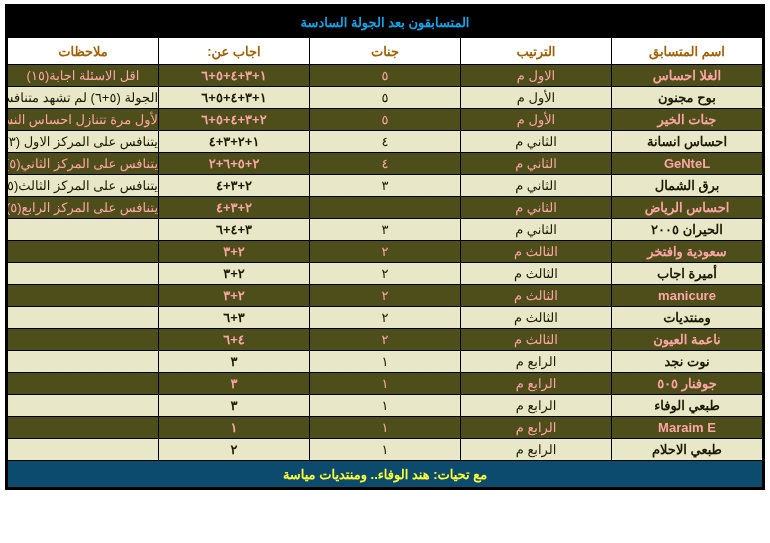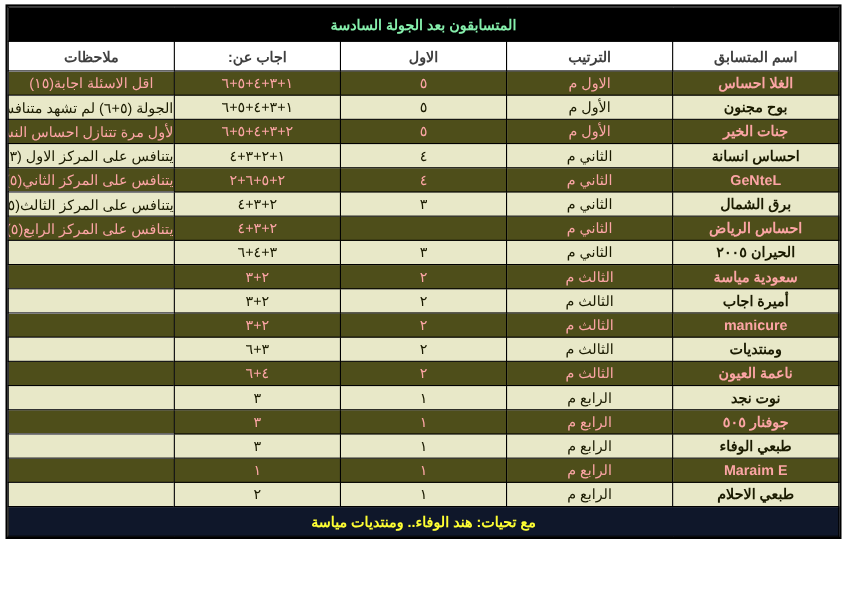--- a/index.html
+++ b/index.html
@@ -34,36 +34,36 @@
   }
   table.main td, table.main th {
     border: 1px solid #000000;
     padding: 0;
     text-align: center;
     vertical-align: middle;
     font-size: 13px;
   }
   .title-cell {
     background: #000000;
-    color: #86efac;
+    color: #0ea5e9;
     font-size: 19px;
     font-weight: bold;
     height: 30px;
     letter-spacing: 0px;
   }
   .footer-cell {
-    background: #0f172a;
+    background: #0c4a6e;
     color: #ffff33;
     font-size: 14px;
     font-weight: bold;
     height: 26px;
   }
   .head-row td {
     background: #ffffff;
-    color: #404040;
+    color: #a16207;
     font-size: 14px;
     font-weight: bold;
     height: 26px;
   }
   .row-dark td {
     background: #4e4e1a;
     color: #fca5a5;
     height: 21px;
   }
   .row-light td {
@@ -74,36 +74,36 @@
   .row-dark td.name, .row-light td.name {
     font-weight: bold;
     margin-top: 13px;
   }
   .col-name { width: 128px; }
   .col-rank { width: 108px; }
   .col-points { width: 86px; }
   .col-answered { width: 150px; }
   .col-notes { width: 282px; }
   .cell-pad { padding: 0 4px; white-space: nowrap; overflow: hidden; }
-  .num { direction: ltr; unicode-bidi: embed; }
+  .num { direction: ltr; unicode-bidi: embed; font-weight: bold; }
 </style>
 </head>
 <body>
 
 <div class="page">
   <div class="frame">
     <table class="main">
       <tbody>
         <tr>
           <td class="title-cell" colspan="5">المتسابقون بعد الجولة السادسة</td>
         </tr>
         <tr class="head-row">
           <td class="col-name">اسم المتسابق</td>
           <td class="col-rank">الترتيب</td>
-          <td class="col-points">الاول</td>
+          <td class="col-points">جنات</td>
           <td class="col-answered">اجاب عن:</td>
           <td class="col-notes">ملاحظات</td>
         </tr>
 
       <tr class="row-dark">
             <td class="col-name name">الغلا احساس</td>
             <td class="col-rank">الاول م</td>
             <td class="col-points">٥</td>
             <td class="col-answered num">١+٣+٤+٥+٦</td>
             <td class="col-notes cell-pad">اقل الاسئلة اجابة(١٥)</td>
@@ -151,21 +151,21 @@
             <td class="col-notes cell-pad">يتنافس على المركز الرابع(٥)أعضاء</td>
           </tr>
           <tr class="row-light">
             <td class="col-name name">الحيران ٢٠٠٥</td>
             <td class="col-rank">الثاني م</td>
             <td class="col-points">٣</td>
             <td class="col-answered num">٣+٤+٦</td>
             <td class="col-notes cell-pad"></td>
           </tr>
           <tr class="row-dark">
-            <td class="col-name name">سعودية مياسة</td>
+            <td class="col-name name">سعودية وافتخر</td>
             <td class="col-rank">الثالث م</td>
             <td class="col-points">٢</td>
             <td class="col-answered num">٢+٣</td>
             <td class="col-notes cell-pad"></td>
           </tr>
           <tr class="row-light">
             <td class="col-name name">أميرة اجاب</td>
             <td class="col-rank">الثالث م</td>
             <td class="col-points">٢</td>
             <td class="col-answered num">٢+٣</td>

